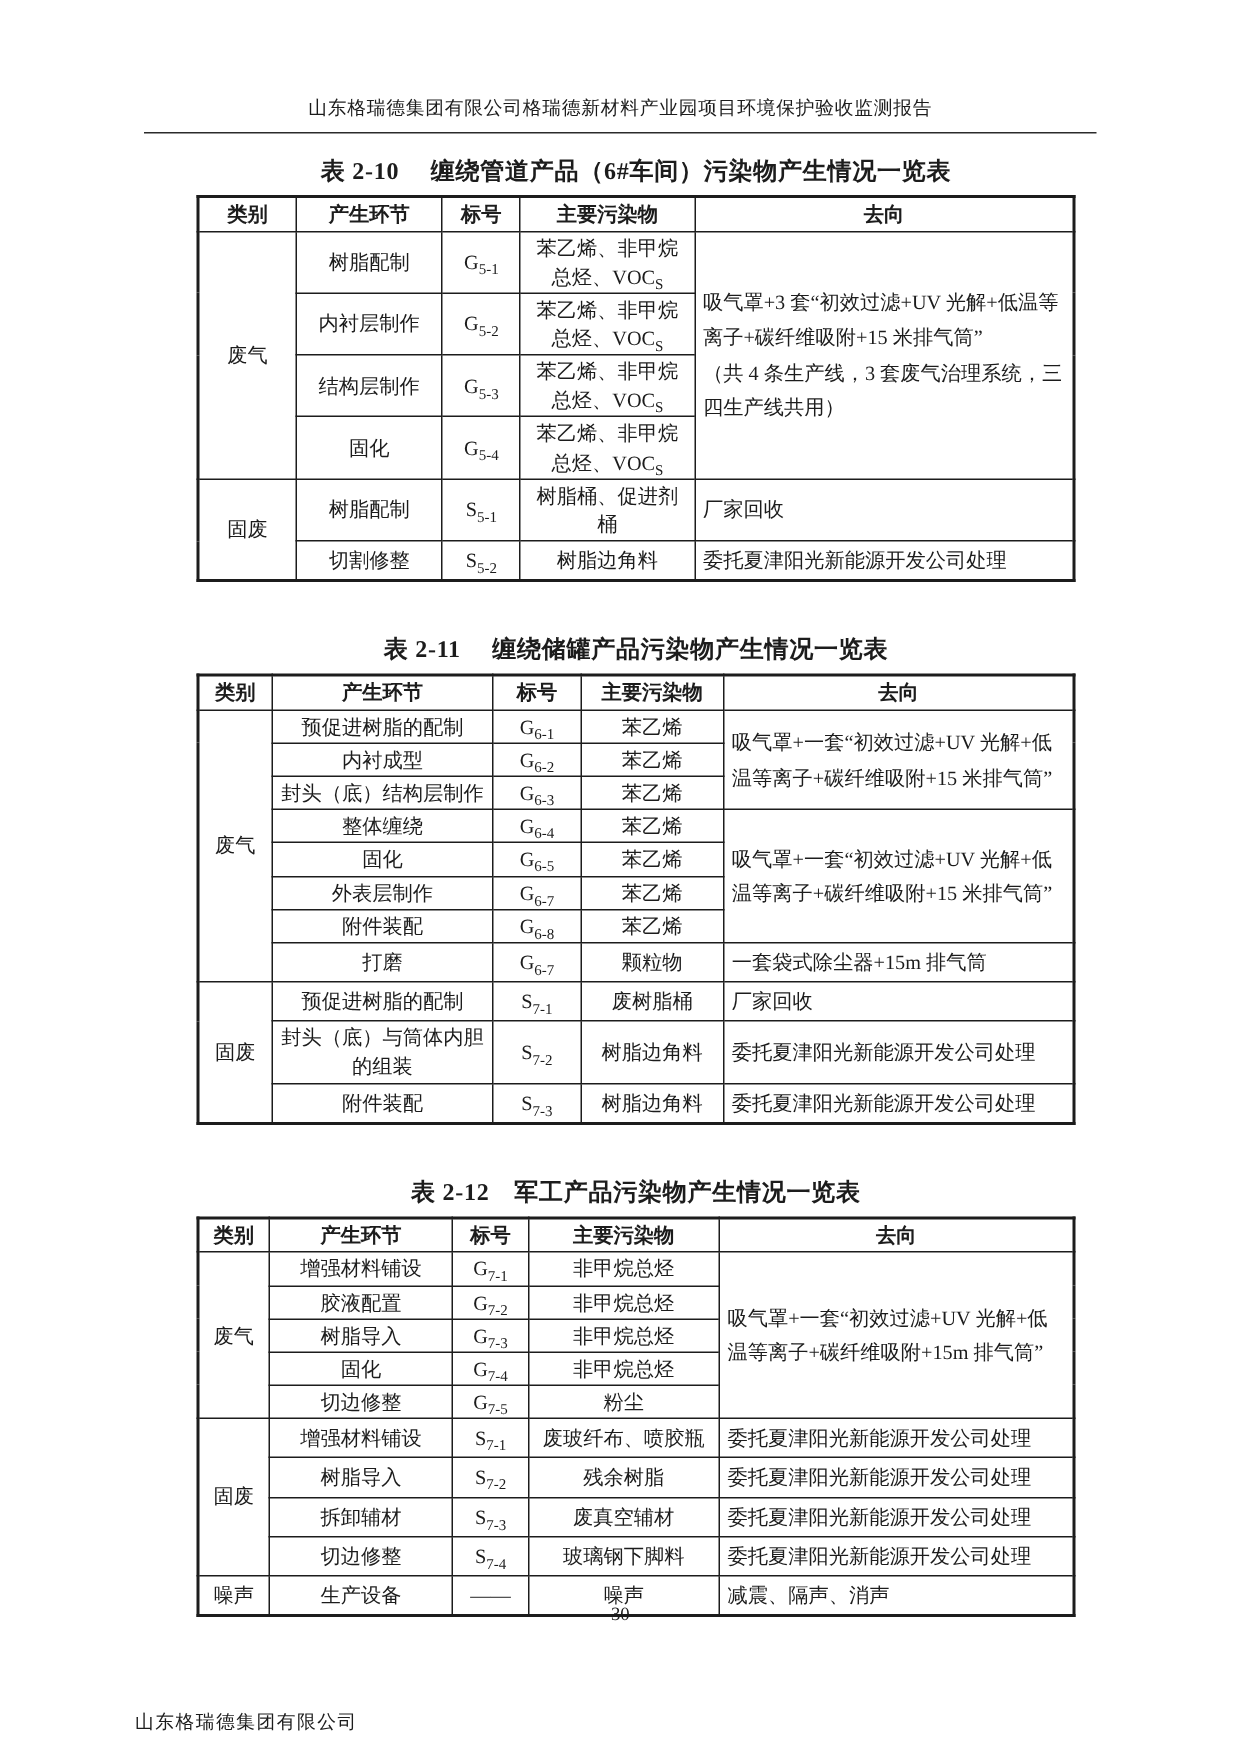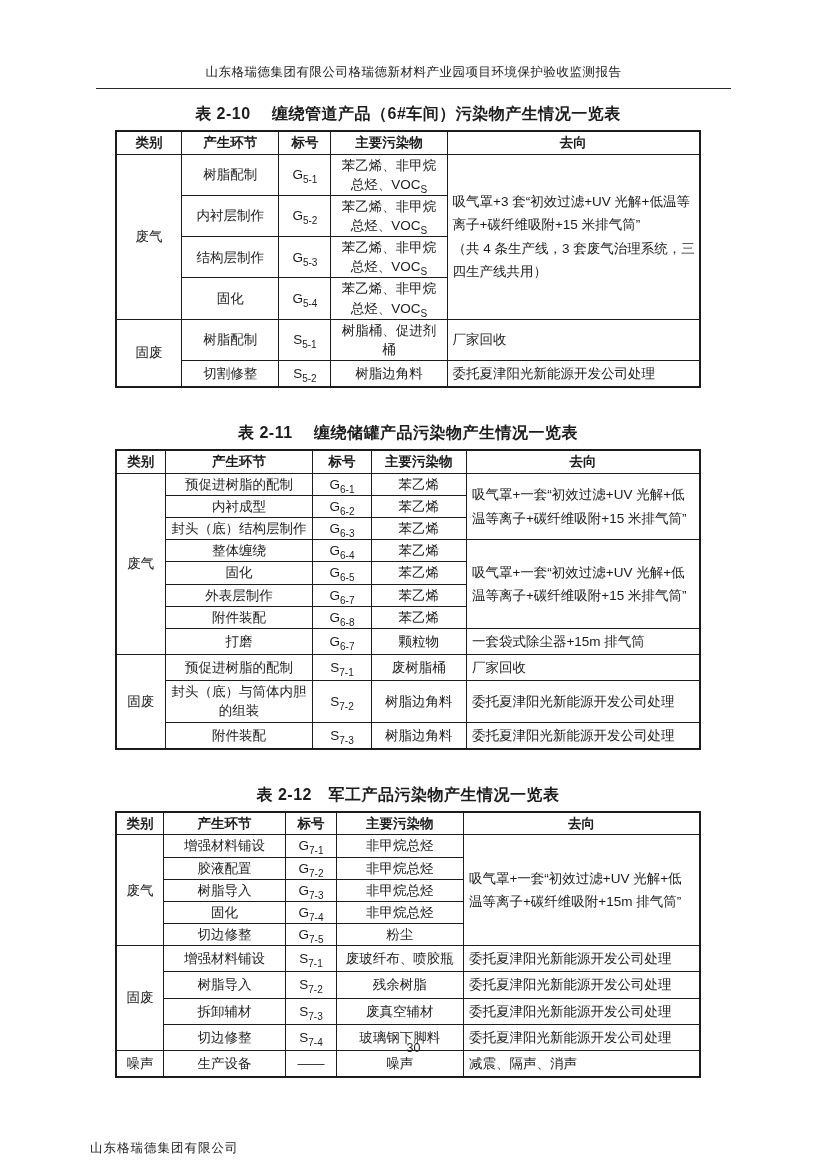--- a/index.html
+++ b/index.html
@@ -3,38 +3,38 @@
 <meta charset="utf-8">
 <style>
   * { box-sizing: border-box; }
   html, body { margin: 0; padding: 0; background: #ffffff; }
   .page {
     position: relative;
     width: 827px;
     height: 1169px;
     background: #ffffff;
     color: #1c1c1c;
-    font-family: Liberation Sans, sans-serif;
+    font-family: Liberation Serif, serif;
     overflow: hidden;
   }
   .page-header {
     position: absolute;
     top: 64px;
     left: 96px;
     right: 96px;
     text-align: center;
     font-size: 12.5px;
     letter-spacing: 0.5px;
     padding-bottom: 7px;
     border-bottom: 1.5px solid #2b2b2b;
   }
   .content {
     position: absolute;
     top: 104px;
-    left: 115px;
+    left: 131px;
     width: 586px;
   }
   .table-block { margin-bottom: 0; }
   .table-block + .table-block { margin-top: 35px; }
   .table-title {
     text-align: center;
     font-weight: bold;
     font-size: 16px;
     margin-bottom: 5px;
     letter-spacing: 0.5px;
@@ -66,21 +66,21 @@
     line-height: 1.72;
     padding-left: 5px;
   }
   .doc-table sub {
     font-size: 10px;
     line-height: 0;
     text-align: right;
   }
   .footer-page-number {
     position: absolute;
-    top: 1041px;
+    top: 1069px;
     left: 0;
     right: 0;
     text-align: center;
     font-size: 12.5px;
   }
   .footer-company {
     position: absolute;
     top: 1140px;
     left: 90px;
     font-size: 12.5px;

